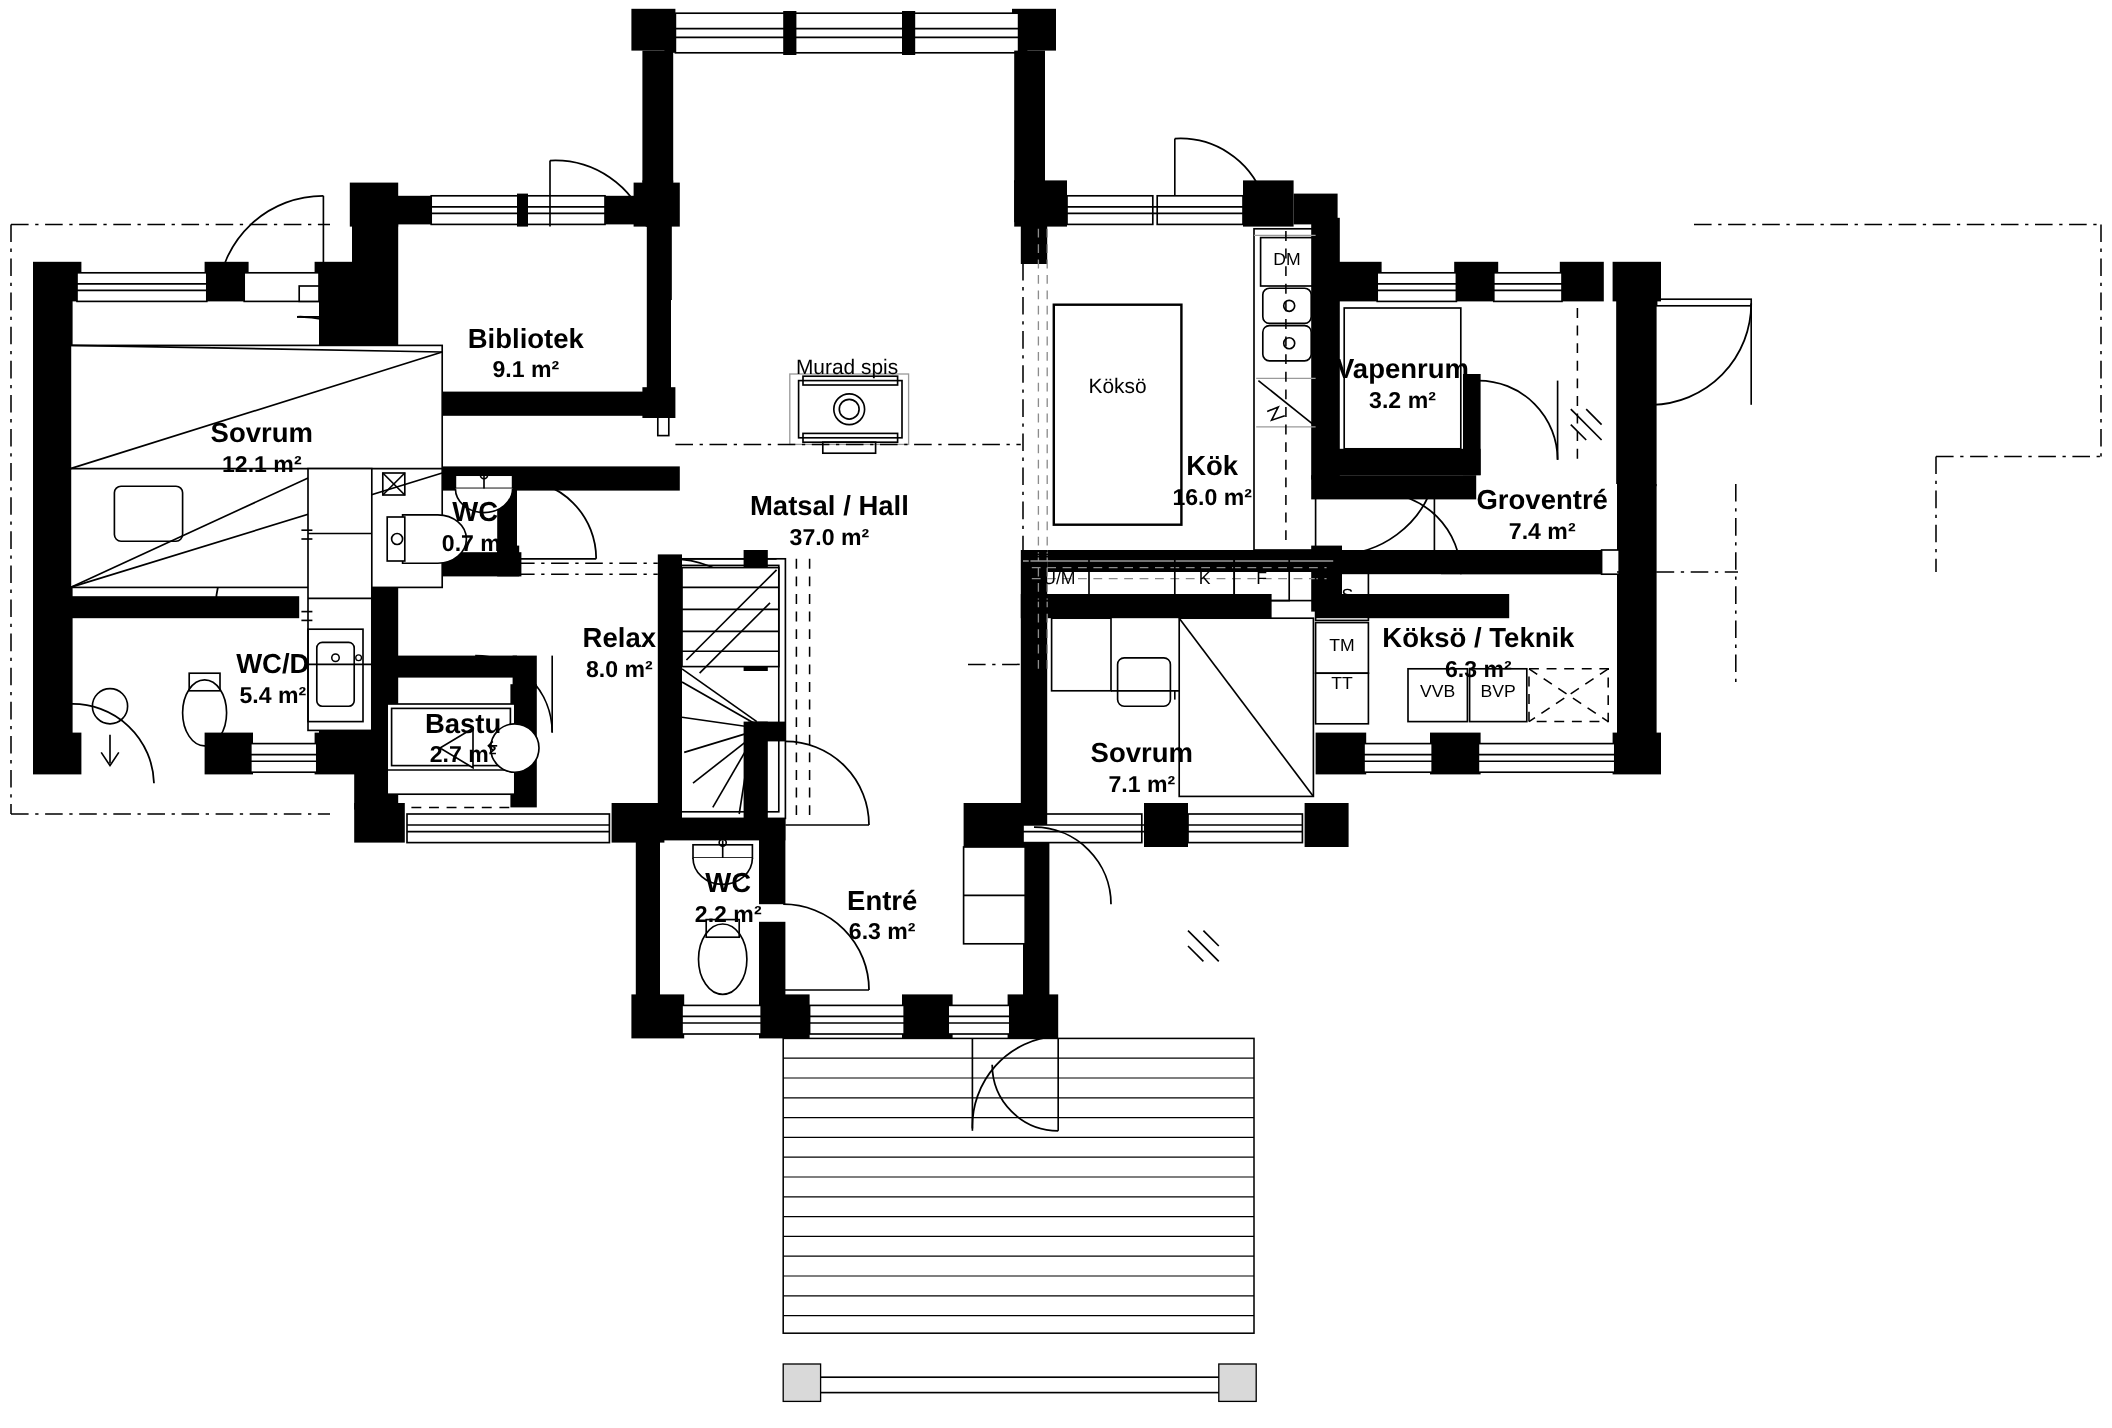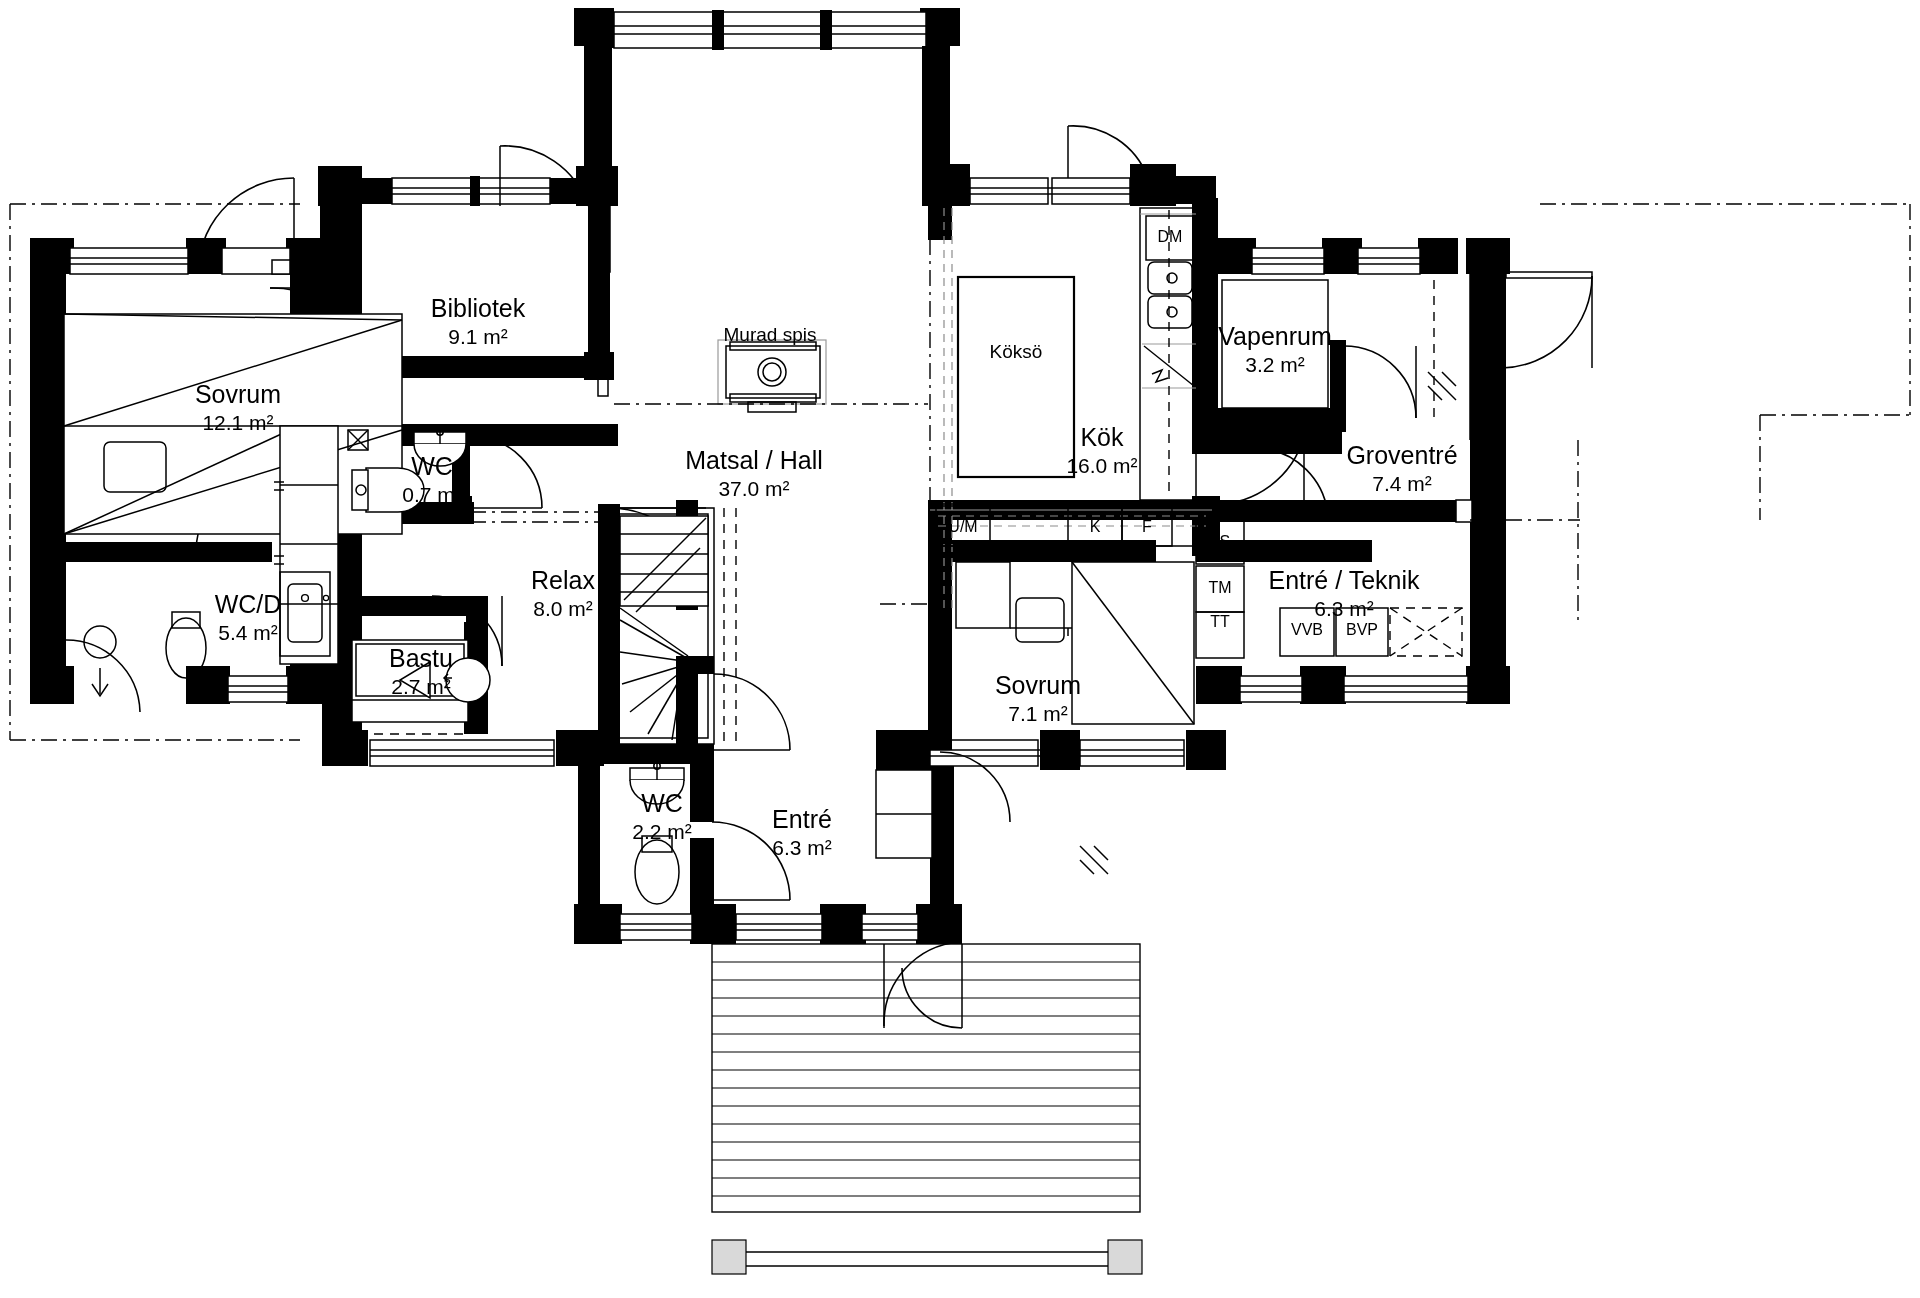--- a/index.html
+++ b/index.html
@@ -1,20 +1,20 @@
 <!DOCTYPE html>
 <html><head>
 <meta charset="utf-8">
 <style>
   html,body{margin:0;padding:0;background:#ffffff;}
   body{font-family:"Liberation Sans","DejaVu Sans",sans-serif;}
   #plan{position:relative;width:1920px;height:1298px;background:#fff;overflow:hidden;}
   #plan svg{position:absolute;left:0;top:0;}
   .lbl{position:absolute;text-align:center;color:#000;line-height:1.28;white-space:nowrap;}
-  .room-name{font-size:25px;}
+  .room-name{font-size:25px;font-weight:bold;}
   .room-area{font-size:21px;}
   .small-lbl{font-size:19px;}
   .tiny-lbl{font-size:16px;}
   .ctr{transform:translateX(-50%);}
 </style>
 </head>
 <body>
 
 <div id="plan">
 
@@ -607,42 +607,42 @@
 <div class="lbl ctr room-name" style="left:802px;top:803px;">
   <div>Entré</div>
   <div class="room-area">6.3 m²</div>
 </div>
 
 <div class="lbl ctr room-name" style="left:754px;top:444px;">
   <div>Matsal / Hall</div>
   <div class="room-area">37.0 m²</div>
 </div>
 
-<div class="lbl ctr room-name" style="left:1102px;top:408px;margin-top:13px;">
+<div class="lbl ctr room-name" style="left:1102px;top:408px;">
   <div>Kök</div>
   <div class="room-area">16.0 m²</div>
 </div>
 
 <div class="lbl ctr room-name" style="left:1038px;top:669px;">
   <div>Sovrum</div>
   <div class="room-area">7.1 m²</div>
 </div>
 
 <div class="lbl ctr room-name" style="left:1275px;top:320px;">
   <div>Vapenrum</div>
   <div class="room-area">3.2 m²</div>
 </div>
 
 <div class="lbl ctr room-name" style="left:1402px;top:439px;">
   <div>Groventré</div>
   <div class="room-area">7.4 m²</div>
 </div>
 
 <div class="lbl ctr room-name" style="left:1344px;top:564px;">
-  <div>Entré / Teknik</div>
+  <div>Köksö / Teknik</div>
   <div class="room-area">6.3 m²</div>
 </div>
 
 <div class="lbl ctr small-lbl" style="left:770px;top:323px;">Murad spis</div>
 <div class="lbl ctr small-lbl" style="left:1016px;top:340px;">Köksö</div>
 
 <div class="lbl ctr tiny-lbl" style="left:1170px;top:227px;">DM</div>
 <div class="lbl ctr tiny-lbl" style="left:963px;top:517px;">U/M</div>
 <div class="lbl ctr tiny-lbl" style="left:1095px;top:517px;">K</div>
 <div class="lbl ctr tiny-lbl" style="left:1147px;top:517px;">F</div>

